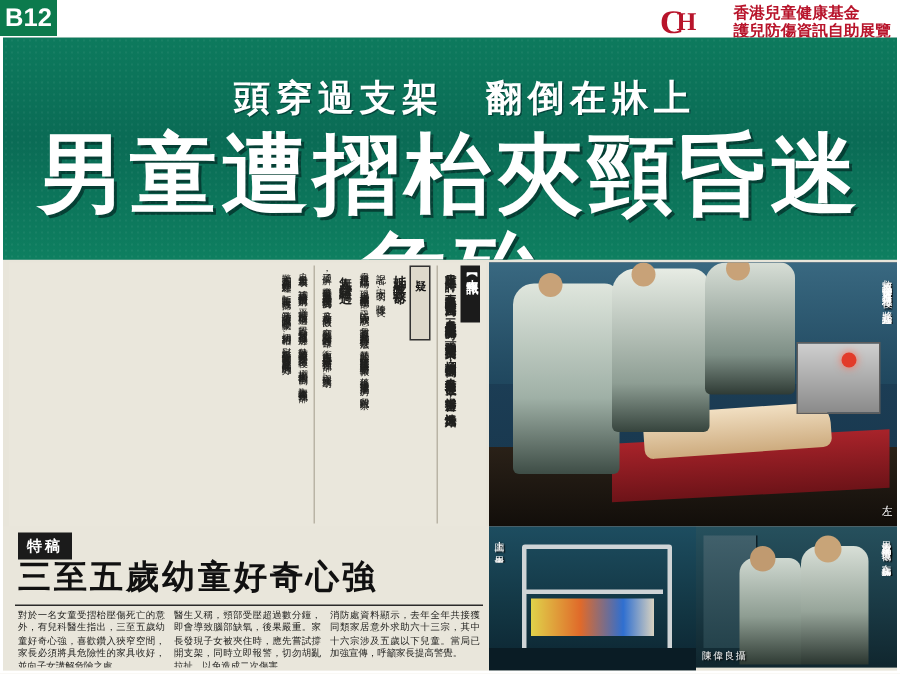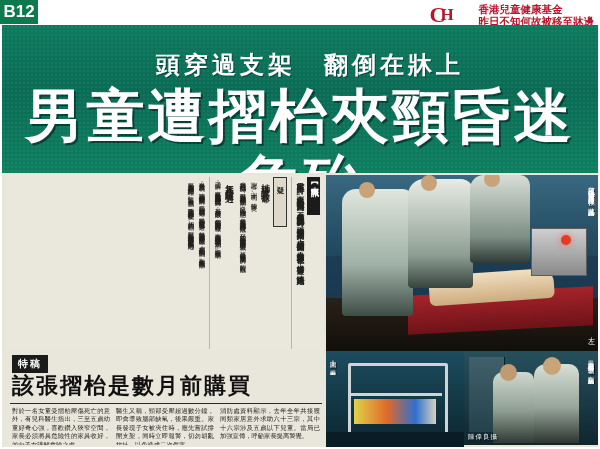--- a/index.html
+++ b/index.html
@@ -468,21 +468,21 @@
 
   <div class="page-code">B12</div>
 
   <div class="org-block">
     <div class="org-logo">
       <span class="c">C</span>
       <span class="h">H</span>
     </div>
     <div class="org-names">
       <div>香港兒童健康基金</div>
-      <div>昨日不知何故被移至牀邊</div>
+      <div>護兒防傷資訊自助展覽</div>
     </div>
   </div>
 
   <div class="clip">
 
     <div class="masthead">
       <div class="kicker">頭穿過支架　翻倒在牀上</div>
       <div class="headline">男童遭摺枱夾頸昏迷危殆</div>
       <div class="halftone"></div>
     </div>
@@ -519,21 +519,21 @@
         <div class="pm-equip"></div>
         <div class="pm-red"></div>
         <div class="pm-caption">救護員為昏迷男童進行急救後，將其送院搶救。</div>
         <div class="pm-caption2">左：宋文明攝</div>
 
       </div>
     </div>
 
     <div class="bottom">
       <div class="special-tag">特稿</div>
-      <div class="sub-headline">該張摺枱是數月前購買</div>
+      <div class="sub-headline">三至五歲幼童好奇心強</div>
       <div class="hr-rule"></div>
       <div class="btxt c1">對於一名女童受摺枱壓傷死亡的意外，有兒科醫生指出，三至五歲幼童好奇心強，喜歡鑽入狹窄空間，家長必須將具危險性的家具收好，並向子女講解危險之處。</div>
       <div class="btxt c2">醫生又稱，頸部受壓超過數分鐘，即會導致腦部缺氧，後果嚴重。家長發現子女被夾住時，應先嘗試撐開支架，同時立即報警，切勿胡亂拉扯，以免造成二次傷害。</div>
       <div class="btxt c3">消防處資料顯示，去年全年共接獲同類家居意外求助六十三宗，其中十六宗涉及五歲以下兒童。當局已加強宣傳，呼籲家長提高警覺。</div>
 
       <div class="photo-bed">
         <div class="pb-bg"></div>
         <div class="pb-frame"></div>
         <div class="pb-rail"></div>
         <div class="pb-mat"></div>

